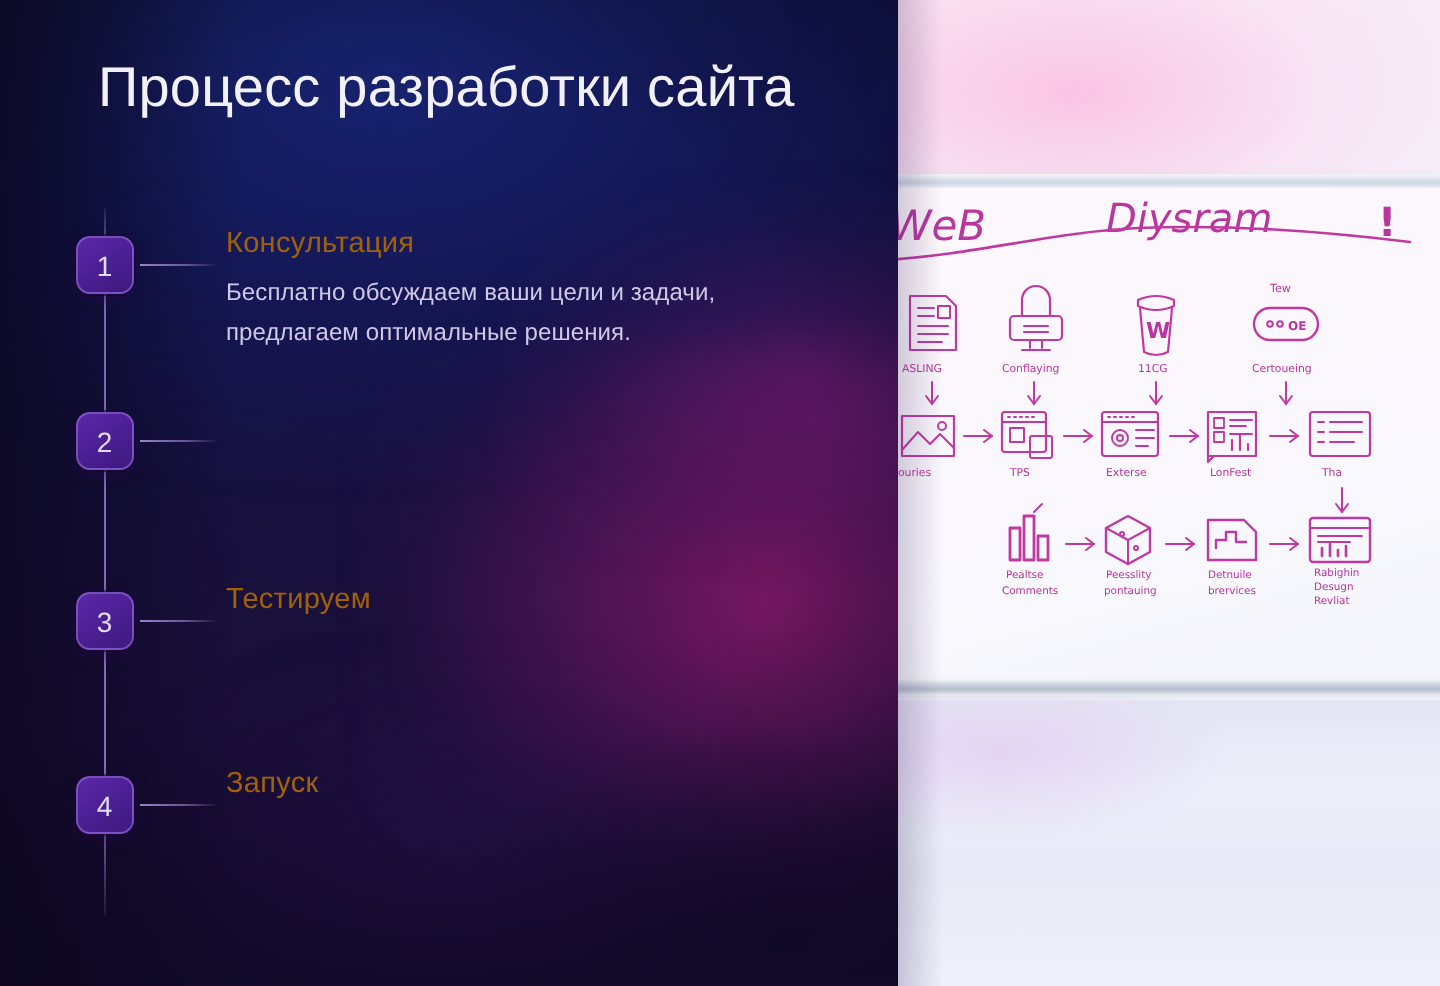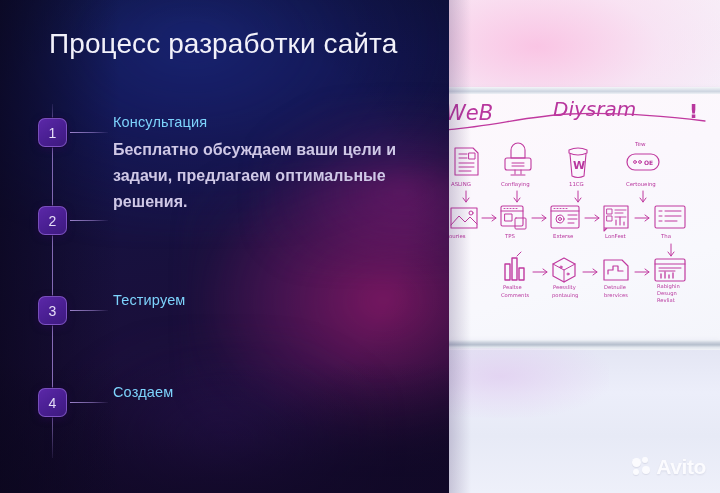--- a/index.html
+++ b/index.html
@@ -65,26 +65,26 @@
     box-shadow:0 0 0 1px rgba(20,8,45,0.55), 0 2px 7px rgba(40,10,80,0.55);
     display:flex; align-items:center; justify-content:center;
     font-size:14px; font-weight:400; color:#e4dcf6; letter-spacing:0.4px;
   }
   .connector{
     position:absolute; left:70px; top:14px; width:38px; height:1.3px;
     background:linear-gradient(90deg, rgba(178,150,228,0.85) 0%, rgba(170,142,224,0.55) 60%, rgba(165,138,220,0.05) 100%);
   }
   .step-body{ position:absolute; left:113px; top:-4px; width:300px; }
   .step-title{
-    font-size:14.5px; font-weight:400; color:#7dd3fc; letter-spacing:0.15px;
+    font-size:14.5px; font-weight:400; color:#a16207; letter-spacing:0.15px;
     margin-bottom:7px;
   }
   .step-desc{
-    font-size:16px; line-height:1.63; color:#cfc8e6; letter-spacing:0.05px;
-    font-weight:700;
+    font-size:12px; line-height:1.63; color:#cfc8e6; letter-spacing:0.05px;
+    font-weight:400;
   }
 
   
   .photo{
     position:absolute; left:449px; top:0; width:271px; height:493px;
     overflow:hidden;
     background:linear-gradient(160deg,#fbe9f4 0%,#f7eef8 18%,#f4f1fb 45%,#eef0fb 70%,#e9ecf8 100%);
   }
   .wb-pinkglow{ position:absolute; left:-40px; top:-30px; width:320px; height:170px;
     background:radial-gradient(ellipse at 40% 45%, rgba(250,190,225,0.85) 0%, rgba(248,215,238,0.45) 45%, rgba(245,240,252,0) 80%); }
@@ -167,21 +167,21 @@
         <div class="connector"></div>
         <div class="step-body">
           <div class="step-title">Тестируем</div>
         </div>
       </div>
 
       <div class="step s4">
         <div class="badge">4</div>
         <div class="connector"></div>
         <div class="step-body">
-          <div class="step-title">Создаем</div>
+          <div class="step-title">Запуск</div>
         </div>
       </div>
 
     </div>
   </div>
 
   <div class="photo">
     <div class="wb-pinkglow"></div>
     <div class="wb-topframe"></div>
     <div class="wb-board"></div>
@@ -331,24 +331,15 @@
         <text class="hwtxt" x="208" y="165" font-size="5.2">Desugn</text>
         <text class="hwtxt" x="208" y="172" font-size="5.2">Revliat</text>
       </g>
     </svg>
 
     <div class="wb-tray"></div>
     <div class="wb-below"></div>
     <div class="wb-below-glow"></div>
     <div class="photo-leftshade"></div>
 
-    <div class="avito">
-      <span class="avito-logo">
-        <i class="d1"></i>
-          <i class="d2"></i>
-          <i class="d3"></i>
-          <i class="d4"></i>
-      </span>
-      <span class="avito-word">Avito</span>
-    </div>
   </div>
 
 </div>
 
 </body></html>

